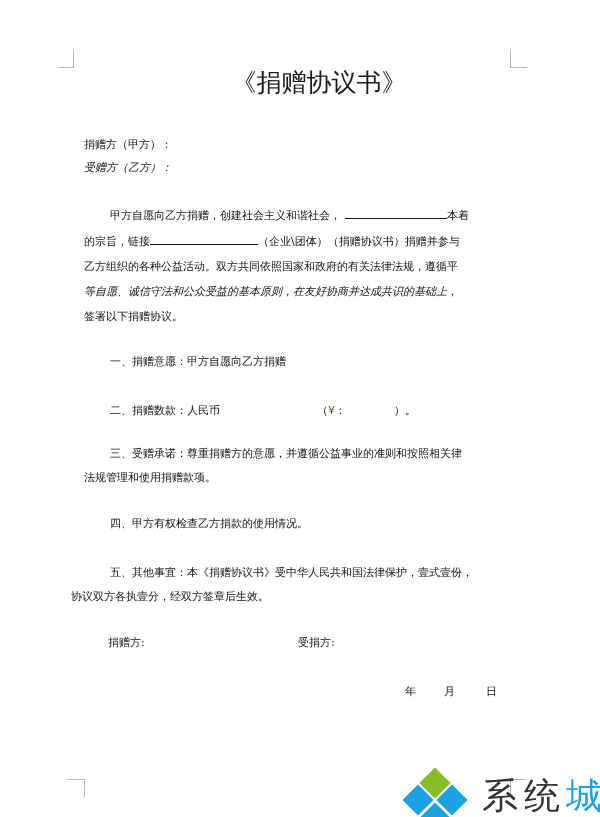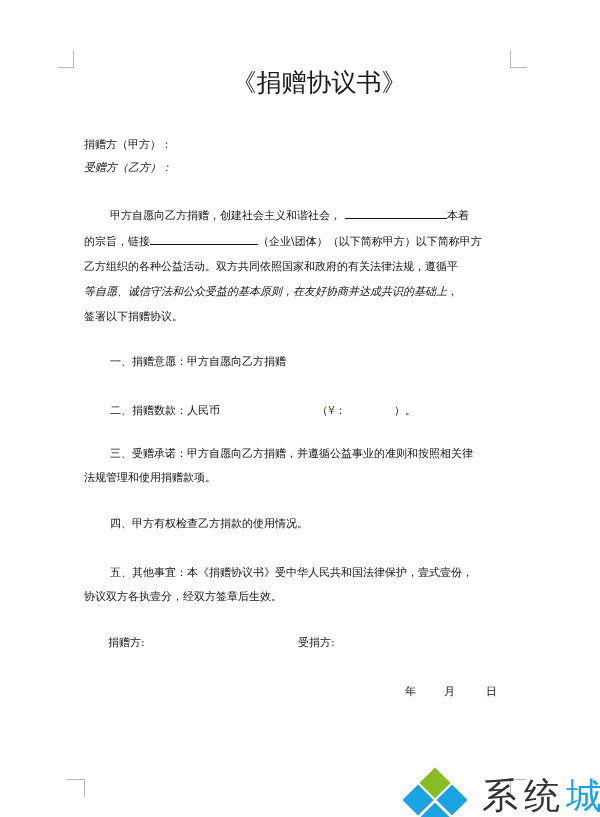--- a/index.html
+++ b/index.html
@@ -34,41 +34,41 @@
 
 <div class="title">《捐赠协议书》</div>
 
 <div class="line" style="left:84px; top:137px;">捐赠方（甲方）：</div>
 <div class="line" style="left:84px; top:160px;font-style:italic;">受赠方（乙方）：</div>
 
 <div class="line" style="left:110px; top:207px;">
   <span>甲方自愿向乙方捐赠，创建社会主义和谐社会，</span><span class="blank" style="width:102px; margin-left:4px;"></span><span>本着</span>
 </div>
 <div class="line" style="left:84px; top:233px;">
-  <span>的宗旨，链接</span><span class="blank-dashed" style="width:108px;"></span><span>（企业\团体）（以下简称甲方）以下简称甲方</span>
+  <span>的宗旨，链接</span><span class="blank-dashed" style="width:108px;"></span><span>（企业\团体）（捐赠协议书）捐赠并参与</span>
 </div>
 <div class="line" style="left:84px; top:259px;">乙方组织的各种公益活动。双方共同依照国家和政府的有关法律法规，遵循平</div>
 <div class="line" style="left:84px; top:284px;font-style:italic;">等自愿、诚信守法和公众受益的基本原则，在友好协商并达成共识的基础上，</div>
 <div class="line" style="left:84px; top:309px;">签署以下捐赠协议。</div>
 
 <div class="line" style="left:110px; top:354px;">一、捐赠意愿：甲方自愿向乙方捐赠</div>
 
 <div class="line" style="left:110px; top:403px;">
   <span>二、捐赠数款：人民币</span>
   <span style="display:inline-block; width:90px;"></span>
   <span>（</span><span class="yen">¥</span><span>：</span><span style="display:inline-block; width:48px;"></span><span>）。</span>
 </div>
 
-<div class="line" style="left:110px; top:446px;">三、受赠承诺：甲方自愿向乙方捐赠，并遵循公益事业的准则和按照相关律</div>
+<div class="line" style="left:110px; top:446px;">三、受赠承诺：尊重捐赠方的意愿，并遵循公益事业的准则和按照相关律</div>
 <div class="line" style="left:84px; top:470px;">法规管理和使用捐赠款项。</div>
 
 <div class="line" style="left:110px; top:516px;text-align:right;">四、甲方有权检查乙方捐款的使用情况。</div>
 
 <div class="line" style="left:110px; top:565px;">五、其他事宜：本《捐赠协议书》受中华人民共和国法律保护，壹式壹份，</div>
-<div class="line" style="left:84px; top:589px;">协议双方各执壹分，经双方签章后生效。</div>
+<div class="line" style="left:71px; top:589px;">协议双方各执壹分，经双方签章后生效。</div>
 
 <div class="line" style="left:108px; top:635px;">捐赠方:</div>
 <div class="line" style="left:298px; top:635px;">受捐方:</div>
 
 <div class="line" style="left:405px; top:684px;">年</div>
 <div class="line" style="left:444px; top:684px;">月</div>
 <div class="line" style="left:486px; top:684px;">日</div>
 
 <div class="logo">
   <div class="diamond" style="left:24px; top:4px; background:#86bc25; width:22px; height:22px;"></div>

